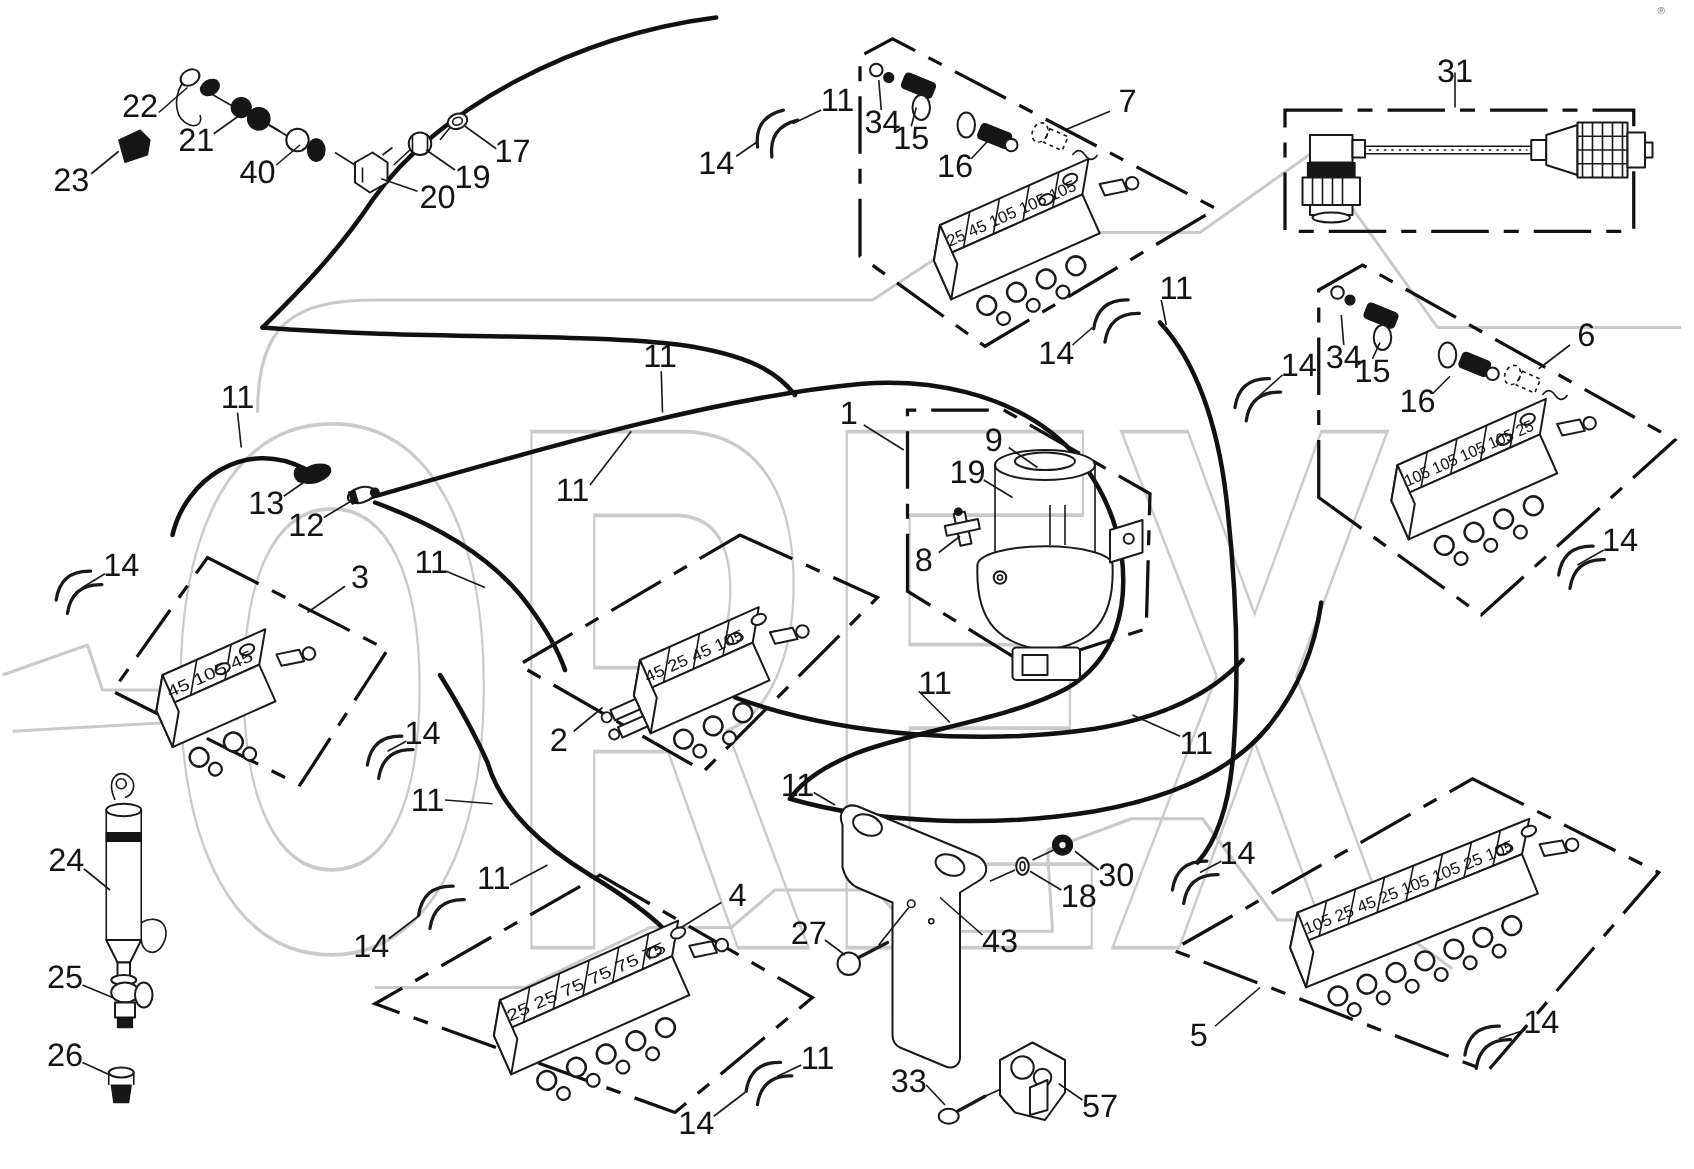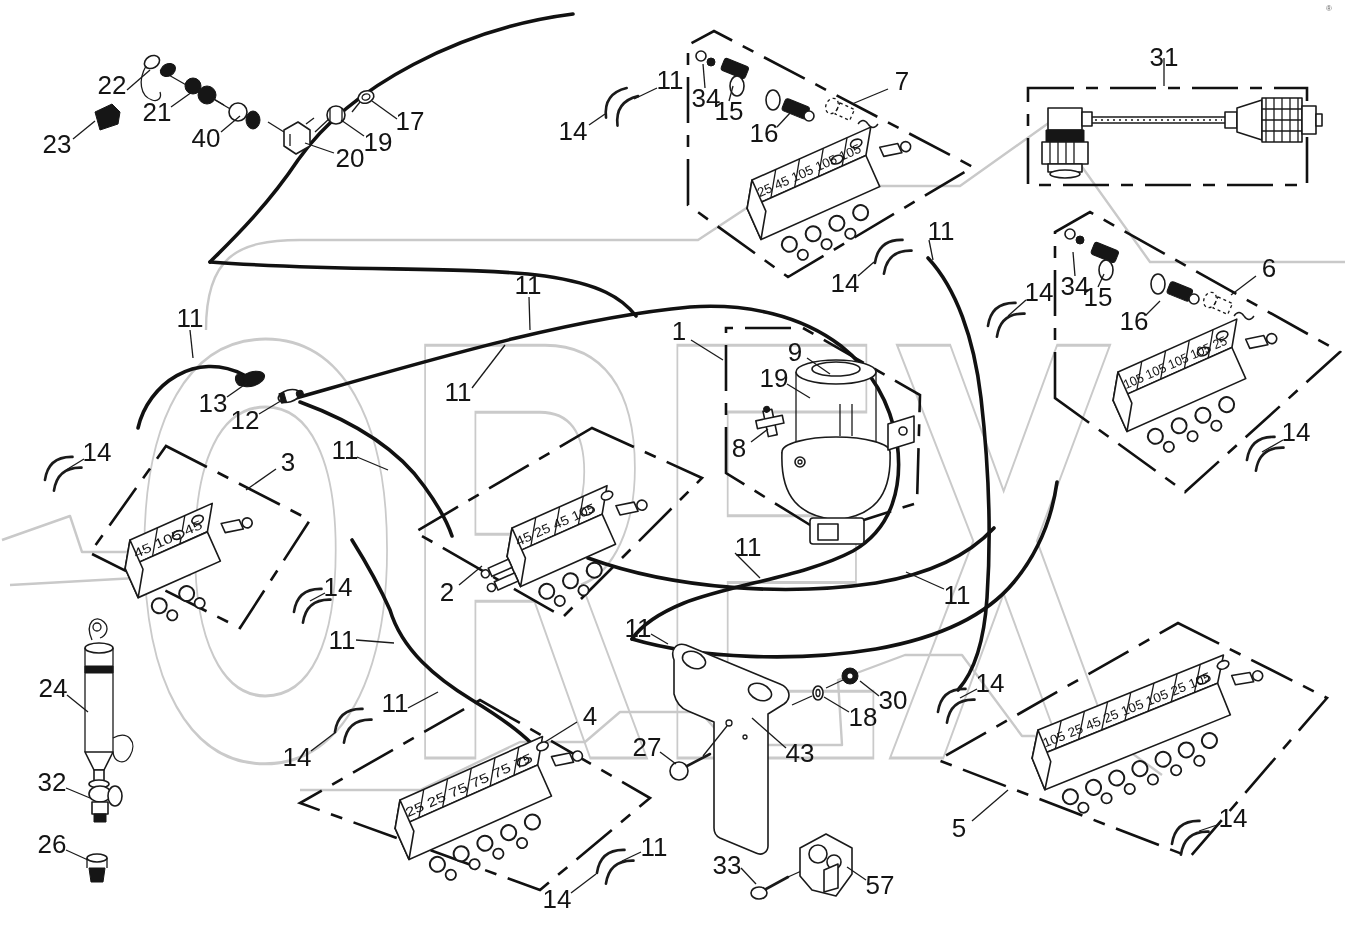--- a/index.html
+++ b/index.html
@@ -493,21 +493,21 @@
 <div class="co" style="left:345px;top:450px">11</div>
 <div class="co" style="left:97px;top:452px">14</div>
 <div class="co" style="left:288px;top:462px">3</div>
 <div class="co" style="left:338px;top:587px">14</div>
 <div class="co" style="left:447px;top:592px">2</div>
 <div class="co" style="left:748px;top:547px">11</div>
 <div class="co" style="left:957px;top:595px">11</div>
 <div class="co" style="left:638px;top:628px">11</div>
 <div class="co" style="left:342px;top:640px">11</div>
 <div class="co" style="left:53px;top:688px">24</div>
-<div class="co" style="left:52px;top:782px">32</div>
+<div class="co" style="left:52px;top:782px">25</div>
 <div class="co" style="left:52px;top:844px">26</div>
 <div class="co" style="left:395px;top:703px">11</div>
 <div class="co" style="left:297px;top:757px">14</div>
 <div class="co" style="left:590px;top:716px">4</div>
 <div class="co" style="left:654px;top:847px">11</div>
 <div class="co" style="left:557px;top:899px">14</div>
 <div class="co" style="left:647px;top:747px">27</div>
 <div class="co" style="left:800px;top:753px">43</div>
 <div class="co" style="left:863px;top:717px">18</div>
 <div class="co" style="left:893px;top:700px">30</div>

